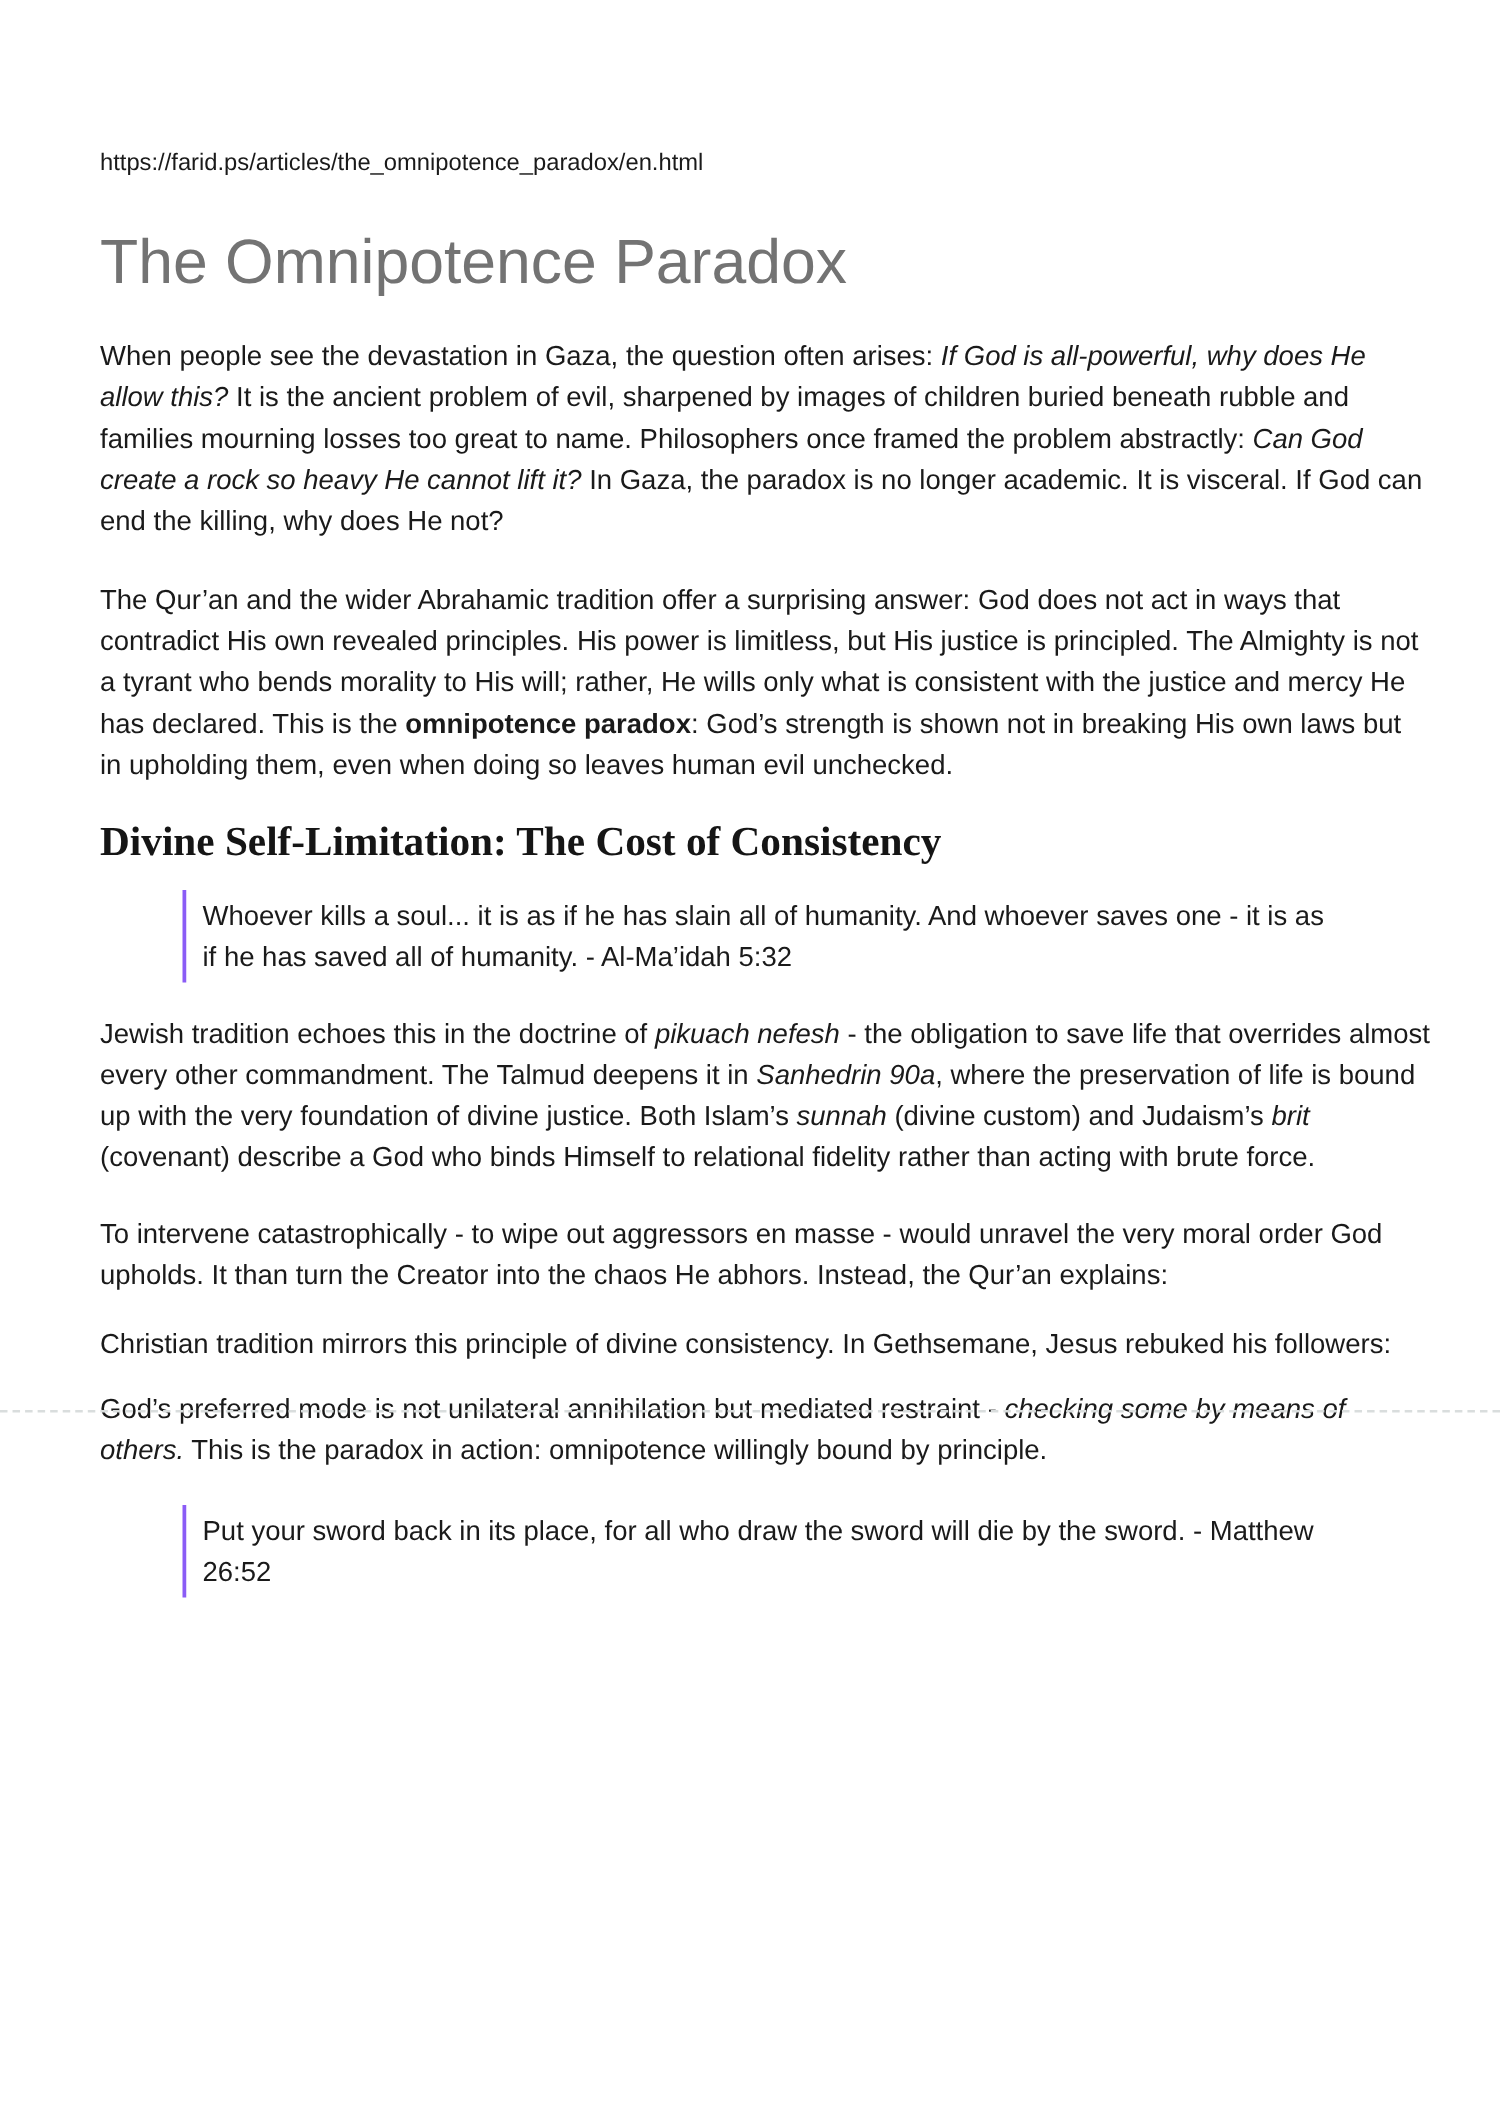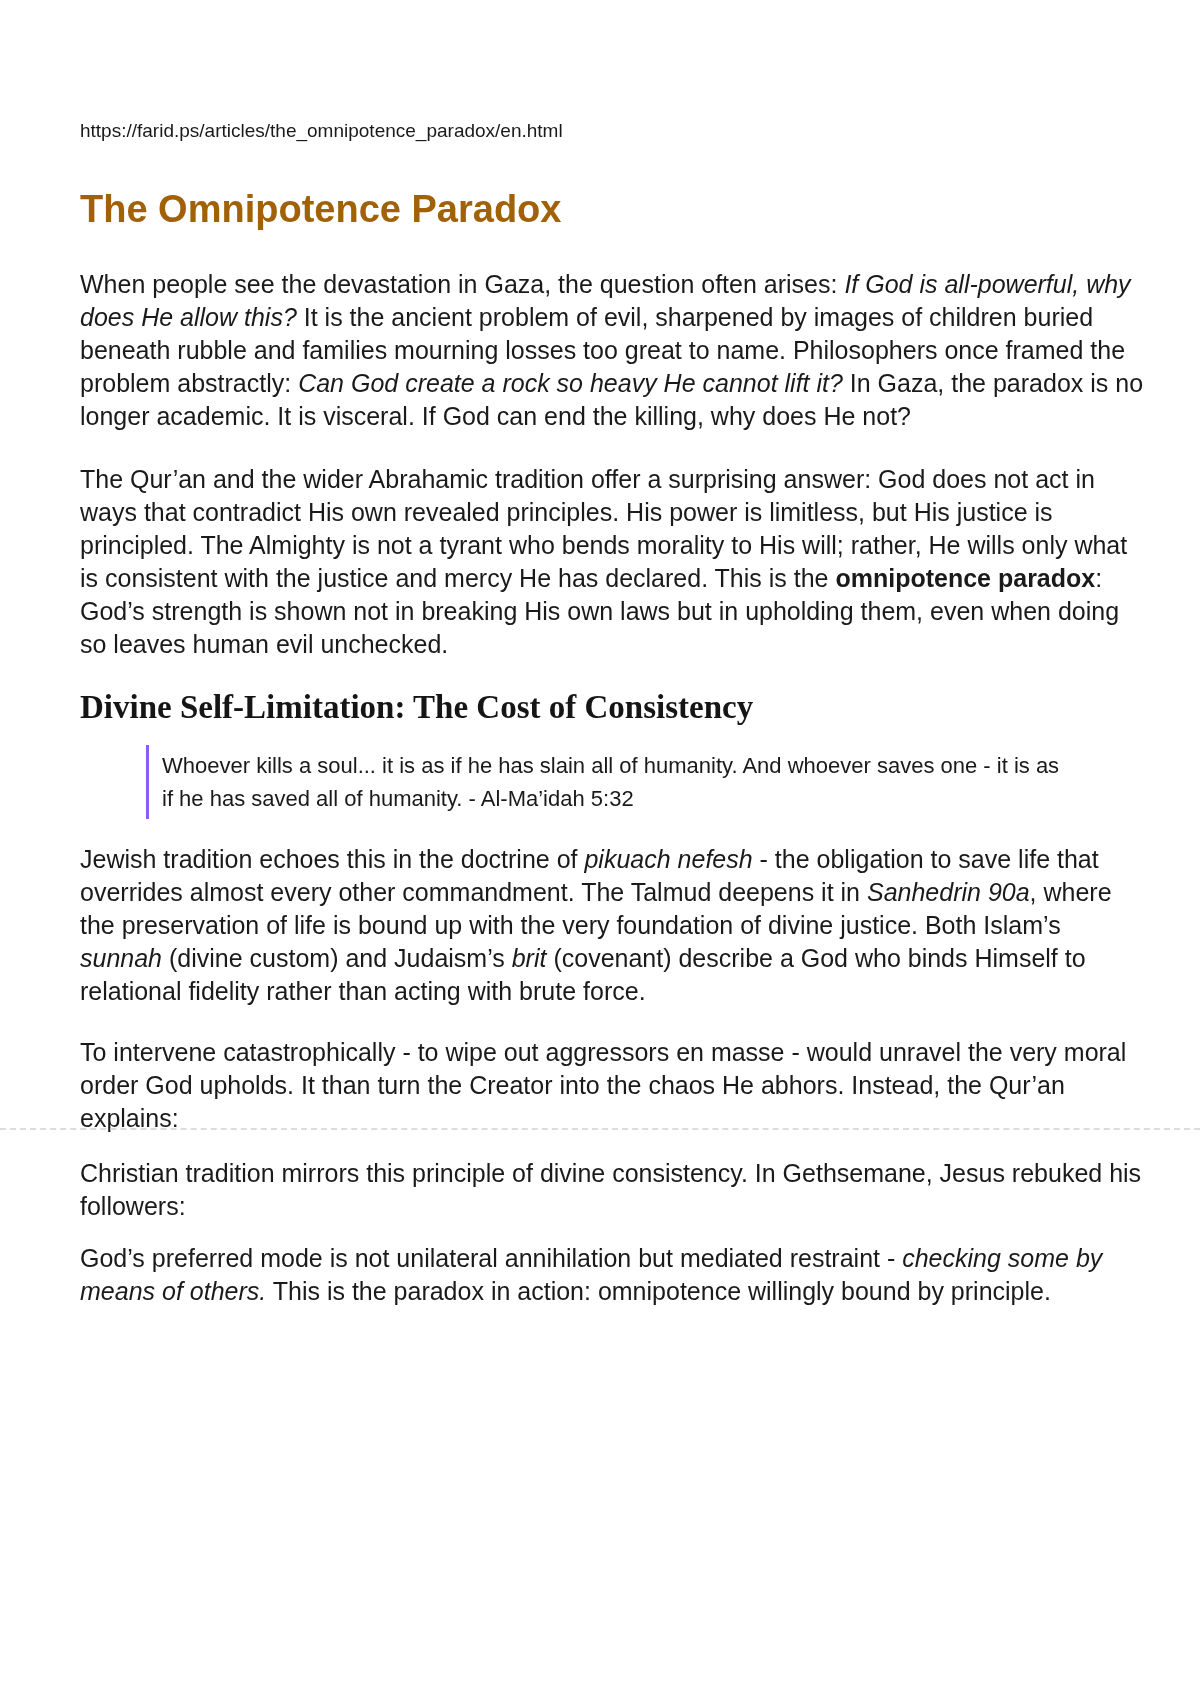--- a/index.html
+++ b/index.html
@@ -18,36 +18,36 @@
     box-sizing: border-box;
     padding: 118px 56px 0 80px;
   }
   .url {
     font-size: 19px;
     line-height: 26px;
     margin: 0;
     color: #1a1a1a;
   }
   h1.title {
-    font-size: 38px;
+    font-size: 50px;
     line-height: 58px;
-    font-weight: 700;
+    font-weight: 400;
     margin: 36px 0 0 0;
-    color: #a16207;
+    color: #737373;
   }
   h2.section {
     font-size: 33px;
     line-height: 43px;
     font-weight: 700;
     margin: 25px 0 0 0;
     color: #151515;
     font-family: Liberation Serif, serif;
   }
   p.body {
-    font-size: 25px;
+    font-size: 22px;
     line-height: 33px;
     margin: 30px 0 0 0;
   }
   blockquote.quote {
     font-size: 22px;
     line-height: 33px;
     margin: 16px 80px 0 66px;
     border-left: 3px solid #8b5cf6;
     padding: 4px 0 4px 13px;
   }
@@ -83,16 +83,17 @@
 
   <p class="body" style="margin-top:24px"><span>Jewish tradition echoes this in the doctrine of </span><em>pikuach nefesh</em><span> - the obligation to save life that overrides almost every other commandment. The Talmud deepens it in </span><em>Sanhedrin 90a</em><span>, where the preservation of life is bound up with the very foundation of divine justice. Both Islam’s </span><em>sunnah</em><span> (divine custom) and Judaism’s </span><em>brit</em><span> (covenant) describe a God who binds Himself to relational fidelity rather than acting with brute force.</span></p>
 
   <p class="body" style="margin-top:28px">To intervene catastrophically - to wipe out aggressors en masse - would unravel the very moral order God upholds. It than turn the Creator into the chaos He abhors. Instead, the Qur’an explains:</p>
 
 
   <p class="body" style="margin-top:22px">Christian tradition mirrors this principle of divine consistency. In Gethsemane, Jesus rebuked his followers:</p>
 
   <p class="body" style="margin-top:19px"><span>God’s preferred mode is not unilateral annihilation but mediated restraint - </span><em>checking some by means of others.</em><span> This is the paradox in action: omnipotence willingly bound by principle.</span></p>
 
+  <blockquote class="quote" style="margin-top:28px">Put your sword back in its place, for all who draw the sword will die by the sword. - Matthew 26:52</blockquote>
 
   <div class="pagebreak"></div>
 
 </div>
 
 </body></html>

